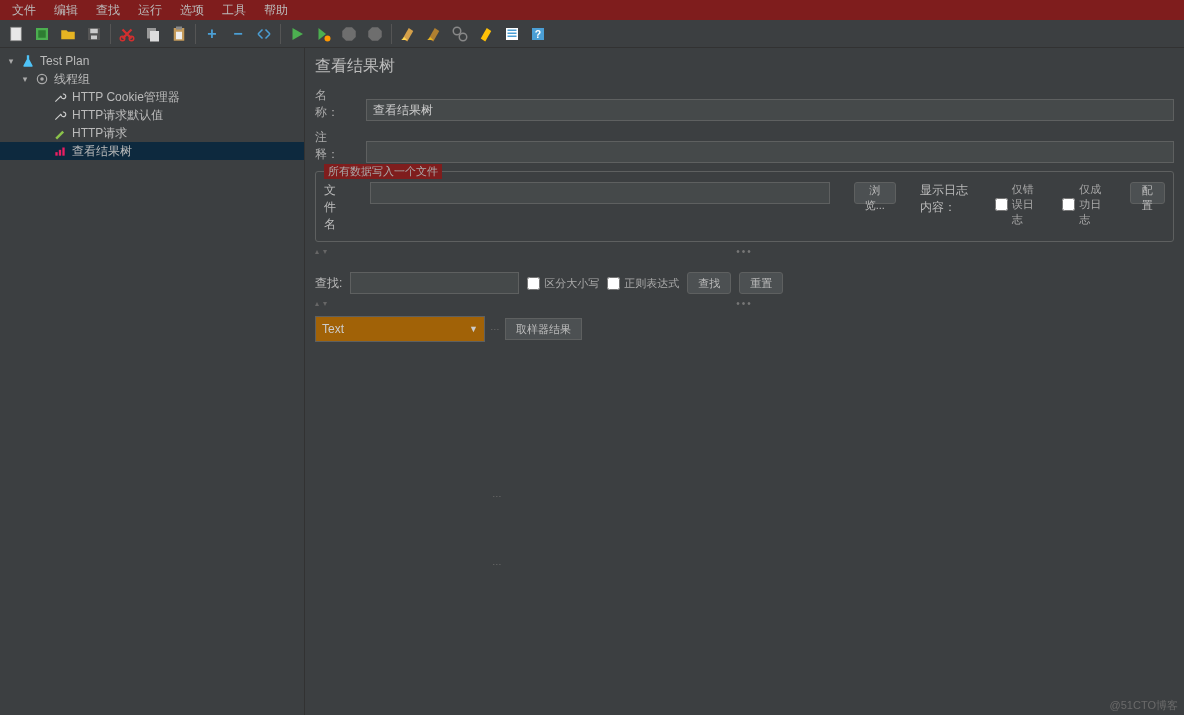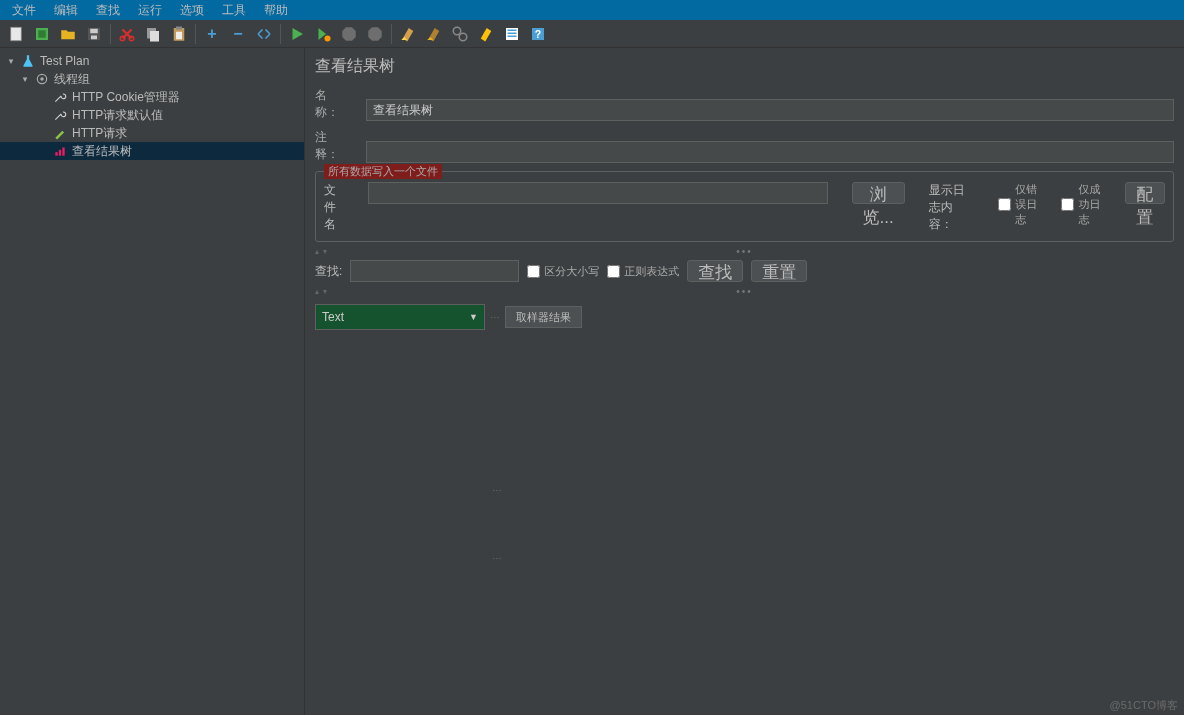--- a/index.html
+++ b/index.html
@@ -1,19 +1,19 @@
 <!DOCTYPE html>
 <html><head>
 <meta charset="utf-8">
 <style>
 * { margin: 0; padding: 0; box-sizing: border-box; font-family: "Microsoft YaHei", Arial, sans-serif; }
 body { background: #3c3f41; color: #bbbbbb; font-size: 12px; width: 1184px; height: 715px; overflow: hidden; position: relative; }
 
 
-.menubar { height: 20px; display: flex; align-items: center; padding: 0 4px; gap: 2px; background: #0369a1; }
+.menubar { height: 20px; display: flex; align-items: center; padding: 0 4px; gap: 2px; background: #7f1d1d; }
 .menubar span { padding: 2px 8px; cursor: pointer; }
 
 
 .toolbar { height: 28px; display: flex; align-items: center; padding: 0 4px; gap: 2px; background: #3c3f41; border-bottom: 1px solid #323232; }
 .tb-btn { width: 24px; height: 24px; display: flex; align-items: center; justify-content: center; cursor: pointer; font-size: 16px; }
 .tb-btn svg { width: 18px; height: 18px; }
 .tb-sep { width: 1px; height: 20px; background: #555; margin: 0 2px; }
 
 
 .main { display: flex; height: calc(100% - 48px); }
@@ -33,35 +33,35 @@
 
 .form-row { display: flex; align-items: flex-end; margin-bottom: 8px; gap: 19px; }
 .form-label { width: 32px; color: #aaa; font-size: 12px; }
 .form-input { flex: 1; height: 22px; background: #45494a; border: 1px solid #5e6060; color: #ccc; padding: 0 6px; font-size: 12px; }
 .form-input.short { flex: 0 0 460px; }
 .form-input.search { flex: 0 0 165px; }
 
 
 .fieldset { border: 1px solid #5e6060; border-radius: 3px; padding: 10px 8px 8px; margin-bottom: 6px; position: relative; }
 .fieldset-legend { position: absolute; top: -8px; left: 8px; background: #7f1d1d; padding: 0 4px; font-size: 11px; color: #aaa; }
-.btn { height: 22px; padding: 0 10px; background: #4c5052; border: 1px solid #5e6060; color: #bbb; cursor: pointer; font-size: 17px; border-radius: 3px; }
+.btn { height: 22px; padding: 0 10px; background: #4c5052; border: 1px solid #5e6060; color: #bbb; cursor: pointer; font-size: 11px; border-radius: 3px; }
 .chk { display: inline-flex; align-items: center; gap: 4px; font-size: 11px; color: #aaa; }
 .chk input { width: 13px; height: 13px; accent-color: #4b6eaf; }
 
 .dots-sep { text-align: center; color: #777; font-size: 10px; letter-spacing: 2px; height: 12px; line-height: 8px; position: relative; }
 .dots-sep::before, .dots-sep::after { content: "▴"; position: absolute; font-size: 8px; color: #666; }
 .dots-sep::before { left: 0; }
 .dots-sep::after { content: "▾"; left: 8px; }
 
-.search-row { display: flex; align-items: center; gap: 8px; margin-bottom: 6px; }
+.search-row { display: flex; align-items: center; gap: 8px; margin-bottom: 6px; margin-top: 12px; }
 
 
 .results-wrap { flex: 1; display: flex; flex-direction: column; margin-top: 4px; overflow: hidden; }
 .results-top { display: flex; align-items: center; gap: 6px; }
-.dropdown { flex: 0 0 170px; height: 22px; background: #14532d; border: 1px solid #5e6060; color: #ccc; padding: 12px 6px; font-size: 12px; display: flex; align-items: center; justify-content: space-between; cursor: pointer; }
+.dropdown { flex: 0 0 170px; height: 22px; background: #a16207; border: 1px solid #5e6060; color: #ccc; padding: 12px 6px; font-size: 12px; display: flex; align-items: center; justify-content: space-between; cursor: pointer; }
 .tab-btn { height: 22px; padding: 0 10px; background: #4c5052; border: 1px solid #5e6060; color: #bbb; font-size: 11px; cursor: pointer; }
 .grip-v { width: 8px; display: flex; flex-direction: column; align-items: center; justify-content: center; gap: 60px; color: #666; font-size: 9px; cursor: col-resize; }
 .grip-v span { letter-spacing: -1px; writing-mode: vertical-rl; }
 
 .results-body { flex: 1; display: flex; border-top: none; margin-top: 2px; overflow: hidden; }
 .results-left { width: 178px; background: #3c3f41; }
 .results-right { flex: 1; background: #3c3f41; }
 
 .bottom-row { display: flex; align-items: center; height: 24px; gap: 12px; padding-left: 6px; }
 .bottom-tabs { display: flex; gap: 10px; margin-left: 180px; font-size: 12px; }

